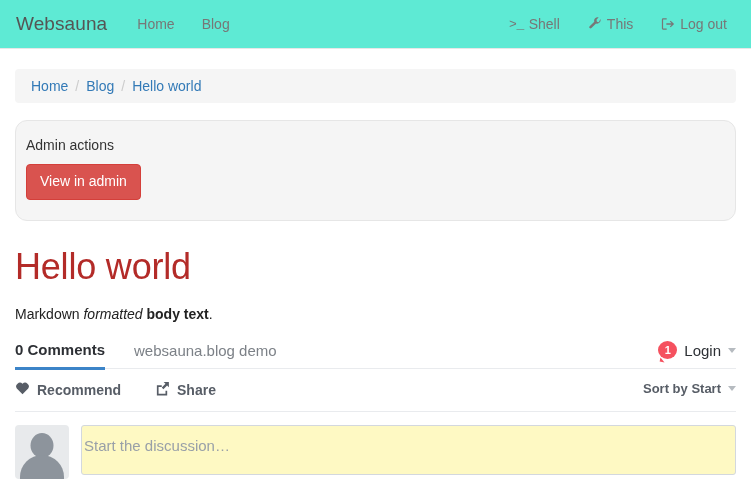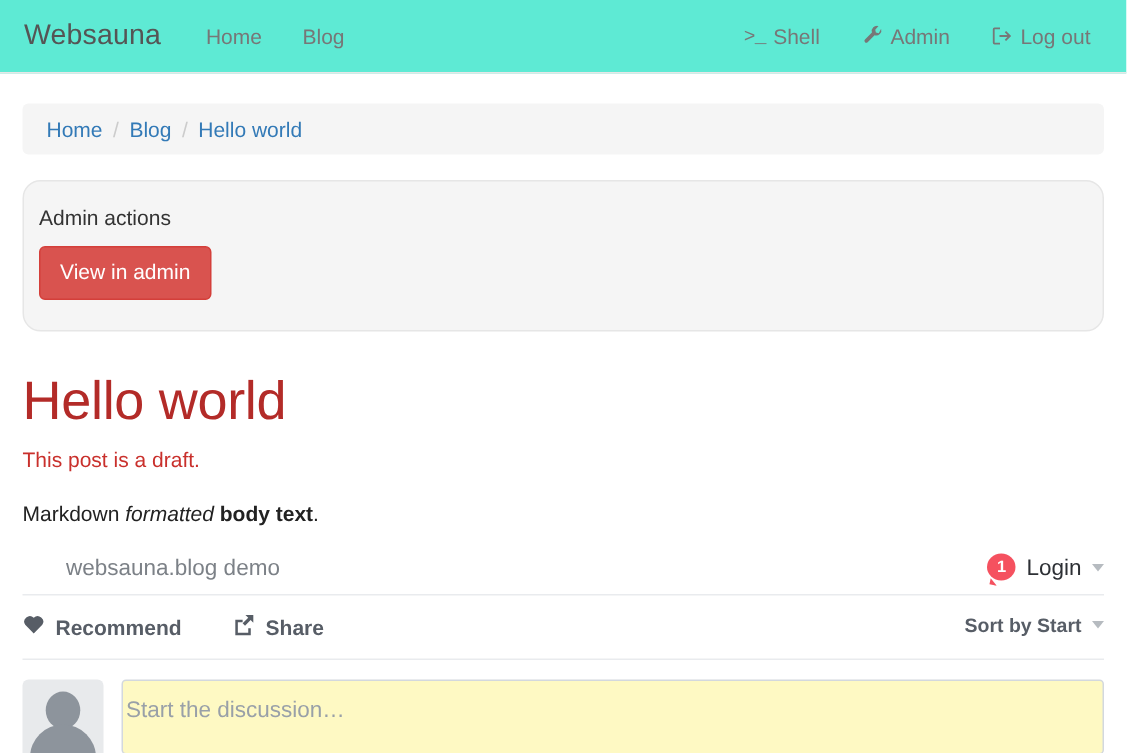--- a/index.html
+++ b/index.html
@@ -310,21 +310,21 @@
     <a class="nav-link" href="#">
       <span class="nav-icon shell-glyph">&gt;_</span>
       <span>Shell</span>
     </a>
     <a class="nav-link" href="#">
       <span class="nav-icon">
         <svg width="14" height="14" viewBox="0 0 16 16" fill="currentColor" aria-hidden="true">
           <path d="M14.2 2.4a4 4 0 0 1-5 5L3.9 12.7a1.4 1.4 0 1 1-2-2l5.3-5.3a4 4 0 0 1 5-5L9.7 3.2l.5 2.2 2.2.5 1.8-3.5z"></path>
         </svg>
       </span>
-      <span>Admin</span>
+      <span>This</span>
     </a>
     <a class="nav-link" href="#">
       <span class="nav-icon">
         <svg width="14" height="14" viewBox="0 0 16 16" fill="currentColor" aria-hidden="true">
           <path d="M6.5 1.5H2.3A1.3 1.3 0 0 0 1 2.8v10.4a1.3 1.3 0 0 0 1.3 1.3h4.2v-1.4H2.4V2.9h4.1V1.5z"></path>
           <path d="M11.1 4.2l-1 1 2 2H6.1v1.6h6l-2 2 1 1L15 8l-3.9-3.8z"></path>
         </svg>
       </span>
       <span>Log out</span>
     </a>
@@ -340,26 +340,26 @@
     <span class="crumb-sep">/</span>
     <a class="crumb" href="#">Hello world</a>
   </nav>
 
   <div class="panel">
     <div class="panel-label">Admin actions</div>
     <button class="btn-danger">View in admin</button>
   </div>
 
   <h1 class="post-title">Hello world</h1>
-  <p class="draft-note">This post is a draft.</p>
   <p class="post-body"><span>Markdown </span><em>formatted</em><span> </span><strong>body text</strong><span>.</span></p>
 
   <div class="disqus">
 
     <div class="disqus-tabs">
+      <div class="tab-comments">0 Comments</div>
       <div class="tab-site">websauna.blog demo</div>
       <div class="disqus-login">
         <span class="badge-bubble">1</span>
         <span class="login-text">Login</span>
         <span class="caret"></span>
       </div>
     </div>
 
     <div class="disqus-actions">
       <span class="action">

